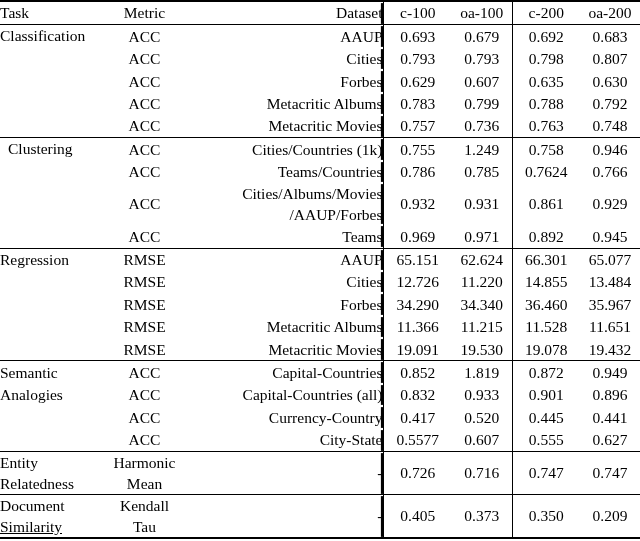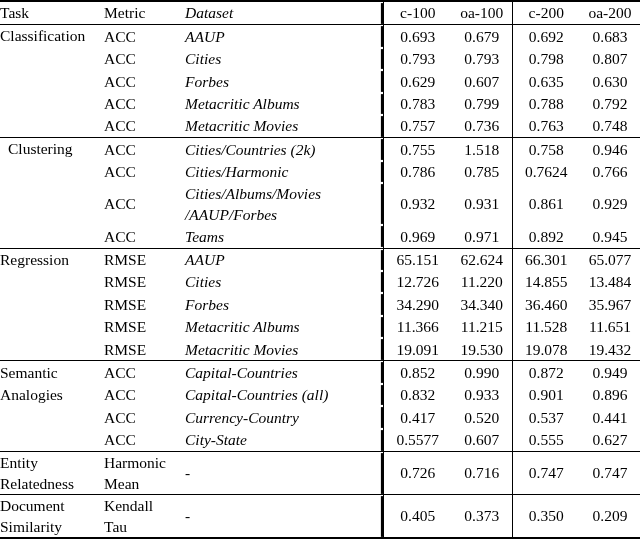--- a/index.html
+++ b/index.html
@@ -52,22 +52,22 @@
 
   
   .vdouble {
     border-left: 1.1px solid #000;
     box-shadow: -3.2px 0 0 -1.1px #000;
   }
   .vsingle { border-left: 1.1px solid #000; }
 
   
   .t-task   { text-align: left;  padding-left: 6px; }
-  .t-metric { text-align: left;  padding-left: 4px; font-family: Liberation Serif, serif; }
-  .t-data   { text-align: left;  padding-left: 8px; font-style: italic; }
+  .t-metric { text-align: center;  padding-left: 4px; font-family: Liberation Serif, serif; }
+  .t-data   { text-align: right;  padding-left: 8px; }
   .t-num    { text-align: center; }
   .t-num-h  { text-align: center; }
 
   td.cellrow { height: 22.4px; }
 
   .b  { font-weight: bold; }
   .bu { font-weight: bold; text-underline-offset: 1.5px; }
 </style>
 </head>
 <body>
@@ -145,29 +145,29 @@
         <td class="t-num cellrow">0.748</td>
       </tr>
 
       <tr class="rule-sec rule-spacer">
           <td colspan="7"></td>
         </tr>
 
       <tr>
         <td class="t-task cellrow" rowspan="5" style="vertical-align:top;padding-top:3px;padding-left:8px;">Clustering</td>
         <td class="t-metric cellrow">ACC</td>
-        <td class="t-data cellrow">Cities/Countries (2k)</td>
+        <td class="t-data cellrow">Cities/Countries (1k)</td>
         <td class="t-num vdouble cellrow">0.755</td>
-        <td class="t-num cellrow b">1.518</td>
+        <td class="t-num cellrow b">1.249</td>
         <td class="t-num vsingle cellrow">0.758</td>
         <td class="t-num cellrow bu">0.946</td>
       </tr>
       <tr>
         <td class="t-metric cellrow">ACC</td>
-        <td class="t-data cellrow">Cities/Harmonic</td>
+        <td class="t-data cellrow">Teams/Countries</td>
         <td class="t-num vdouble cellrow bu">0.786</td>
         <td class="t-num cellrow">0.785</td>
         <td class="t-num vsingle cellrow">0.7624</td>
         <td class="t-num cellrow b">0.766</td>
       </tr>
 
       <tr>
         <td class="t-metric" rowspan="2">ACC</td>
         <td class="t-data" style="height:21px;">Cities/Albums/Movies</td>
         <td class="t-num vdouble bu" rowspan="2">0.932</td>
@@ -235,40 +235,40 @@
 
       <tr class="rule-sec rule-spacer">
           <td colspan="7"></td>
         </tr>
 
       <tr>
         <td class="t-task cellrow">Semantic</td>
         <td class="t-metric cellrow">ACC</td>
         <td class="t-data cellrow">Capital-Countries</td>
         <td class="t-num vdouble cellrow">0.852</td>
-        <td class="t-num cellrow bu">0.990</td>
+        <td class="t-num cellrow bu">1.819</td>
         <td class="t-num vsingle cellrow">0.872</td>
         <td class="t-num cellrow b">0.949</td>
       </tr>
       <tr>
         <td class="t-task cellrow">Analogies</td>
         <td class="t-metric cellrow">ACC</td>
         <td class="t-data cellrow">Capital-Countries (all)</td>
         <td class="t-num vdouble cellrow">0.832</td>
         <td class="t-num cellrow bu">0.933</td>
         <td class="t-num vsingle cellrow b">0.901</td>
         <td class="t-num cellrow">0.896</td>
       </tr>
       <tr>
         <td class="t-task cellrow"></td>
         <td class="t-metric cellrow">ACC</td>
         <td class="t-data cellrow">Currency-Country</td>
         <td class="t-num vdouble cellrow">0.417</td>
         <td class="t-num cellrow b">0.520</td>
-        <td class="t-num vsingle cellrow bu">0.537</td>
+        <td class="t-num vsingle cellrow bu">0.445</td>
         <td class="t-num cellrow">0.441</td>
       </tr>
       <tr>
         <td class="t-task cellrow"></td>
         <td class="t-metric cellrow">ACC</td>
         <td class="t-data cellrow">City-State</td>
         <td class="t-num vdouble cellrow">0.5577</td>
         <td class="t-num cellrow b">0.607</td>
         <td class="t-num vsingle cellrow">0.555</td>
         <td class="t-num cellrow bu">0.627</td>
@@ -299,21 +299,21 @@
       <tr>
         <td class="t-task" style="height:21px;">Document</td>
         <td class="t-metric" style="height:21px;margin-top:40px;">Kendall</td>
         <td class="t-data" rowspan="2">-</td>
         <td class="t-num vdouble bu" rowspan="2">0.405</td>
         <td class="t-num" rowspan="2">0.373</td>
         <td class="t-num vsingle b" rowspan="2">0.350</td>
         <td class="t-num" rowspan="2">0.209</td>
       </tr>
       <tr>
-        <td class="t-task" style="height:21px;">Similarity</td>
+        <td class="t-task" style="height:21px;text-decoration:underline;">Similarity</td>
         <td class="t-metric" style="height:21px;">Tau</td>
       </tr>
 
       <tr class="rule-bottom rule-spacer">
         <td colspan="7"></td>
       </tr>
 
     </tbody>
   </table>
 </div>

